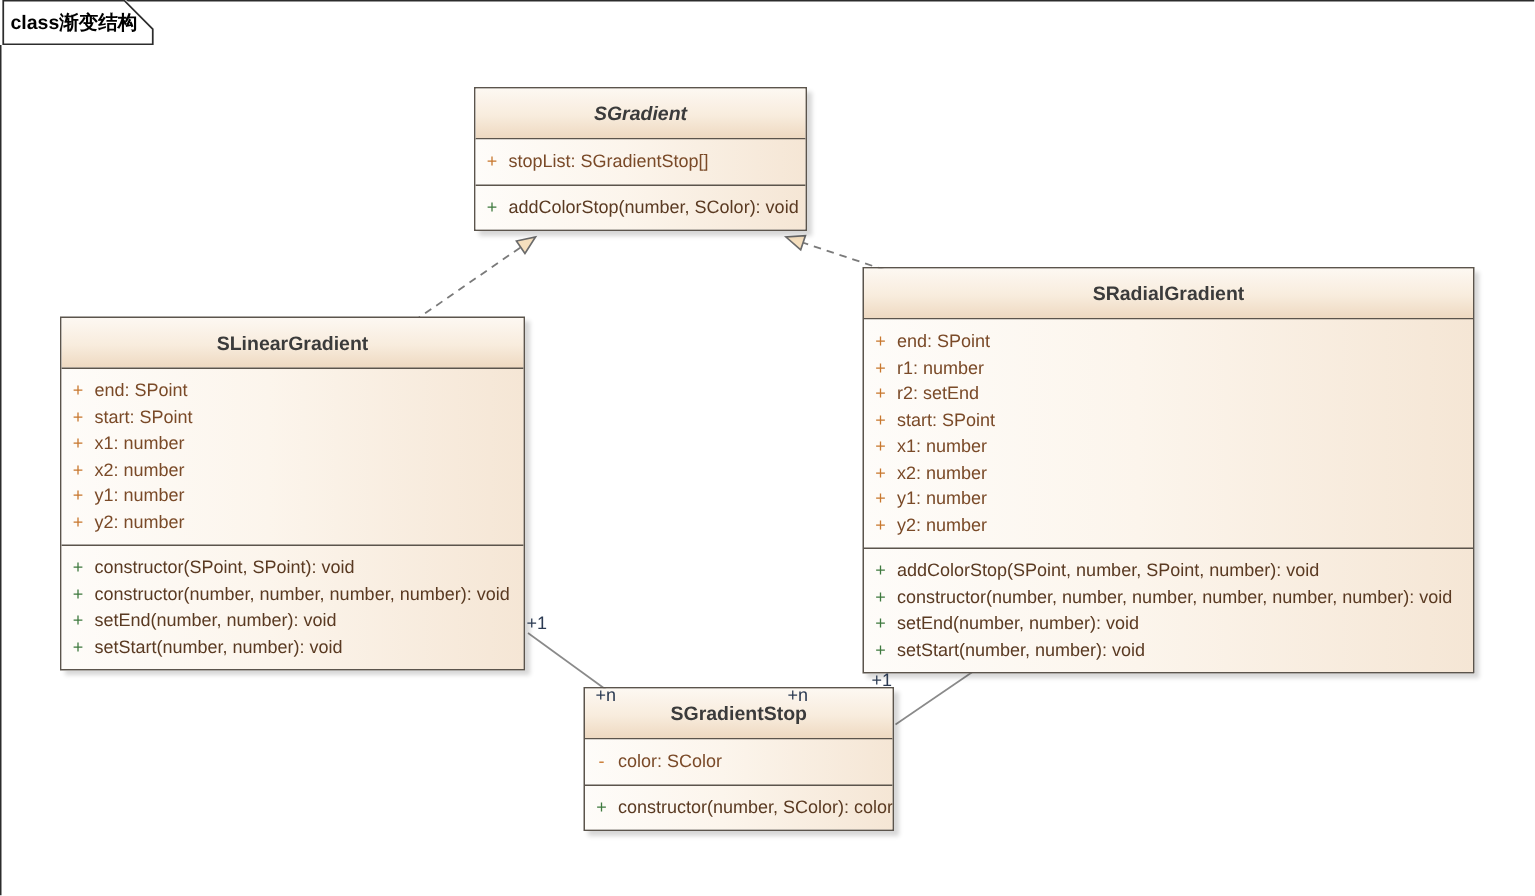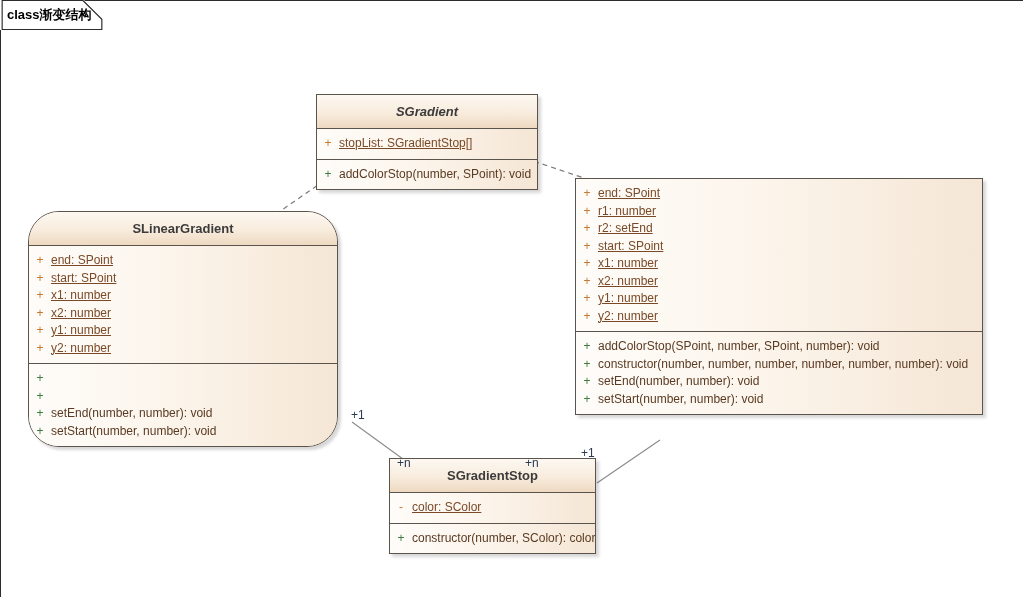--- a/index.html
+++ b/index.html
@@ -110,21 +110,21 @@
   .vis {
     display: inline-block;
     width: 22px;
     text-align: center;
     flex: 0 0 22px;
     font-size: 12px;
     font-weight: normal;
   }
   .vis-attr { color: #c8782f; }
   .vis-meth { color: #3f7a3f; }
-  .member-attr { color: #7a4a28; text-decoration: underline; }
+  .member-attr { color: #7a4a28; }
   .member-meth { color: #5a3a22; }
 
   
   .mult {
     position: absolute;
     font-size: 12px;
     color: #2b3a52;
     white-space: nowrap;
   }
 </style>
@@ -160,37 +160,37 @@
 
     <g>
       <path d="M352,422 L436,483" fill="none" stroke="#8a8a8a" stroke-width="1.1"></path>
     </g>
 
     <g>
       <path d="M597,483 L660,440" fill="none" stroke="#8a8a8a" stroke-width="1.1"></path>
     </g>
   </svg>
 
-  <div class="uml-class" style="left:316px; top:58px; width:222px;margin-top:36px;">
+  <div class="uml-class" style="left:316px; top:58px; width:222px;">
     <div class="uml-header abstract">SGradient</div>
     <div class="uml-section">
       <div class="uml-row">
         <span class="vis vis-attr">+</span>
         <span class="member-attr">stopList: SGradientStop[]</span>
       </div>
     </div>
     <div class="uml-section">
       <div class="uml-row">
         <span class="vis vis-meth">+</span>
-        <span class="member-meth">addColorStop(number, SPoint): void</span>
-      </div>
-    </div>
-  </div>
-
-  <div class="uml-class" style="left:28px; top:211px; width:310px;border-radius:31px;">
+        <span class="member-meth">addColorStop(number, SColor): void</span>
+      </div>
+    </div>
+  </div>
+
+  <div class="uml-class" style="left:40px; top:211px; width:310px;">
     <div class="uml-header">SLinearGradient</div>
     <div class="uml-section">
       <div class="uml-row">
         <span class="vis vis-attr">+</span>
         <span class="member-attr">end: SPoint</span>
       </div>
       <div class="uml-row">
         <span class="vis vis-attr">+</span>
         <span class="member-attr">start: SPoint</span>
       </div>
@@ -207,36 +207,39 @@
         <span class="member-attr">y1: number</span>
       </div>
       <div class="uml-row">
         <span class="vis vis-attr">+</span>
         <span class="member-attr">y2: number</span>
       </div>
     </div>
     <div class="uml-section">
       <div class="uml-row">
         <span class="vis vis-meth">+</span>
-      </div>
-      <div class="uml-row">
-        <span class="vis vis-meth">+</span>
+        <span class="member-meth">constructor(SPoint, SPoint): void</span>
+      </div>
+      <div class="uml-row">
+        <span class="vis vis-meth">+</span>
+        <span class="member-meth">constructor(number, number, number, number): void</span>
       </div>
       <div class="uml-row">
         <span class="vis vis-meth">+</span>
         <span class="member-meth">setEnd(number, number): void</span>
       </div>
       <div class="uml-row">
         <span class="vis vis-meth">+</span>
         <span class="member-meth">setStart(number, number): void</span>
       </div>
     </div>
   </div>
 
   <div class="uml-class" style="left:575px; top:178px; width:408px;">
+    <div class="uml-header">SRadialGradient</div>
     <div class="uml-section">
       <div class="uml-row">
         <span class="vis vis-attr">+</span>
         <span class="member-attr">end: SPoint</span>
       </div>
       <div class="uml-row">
         <span class="vis vis-attr">+</span>
         <span class="member-attr">r1: number</span>
       </div>
       <div class="uml-row">

